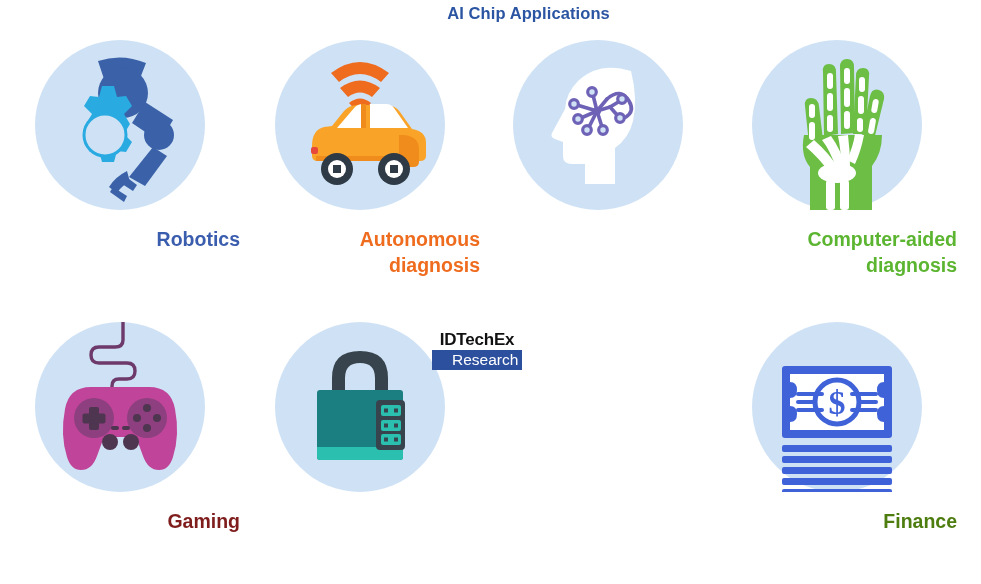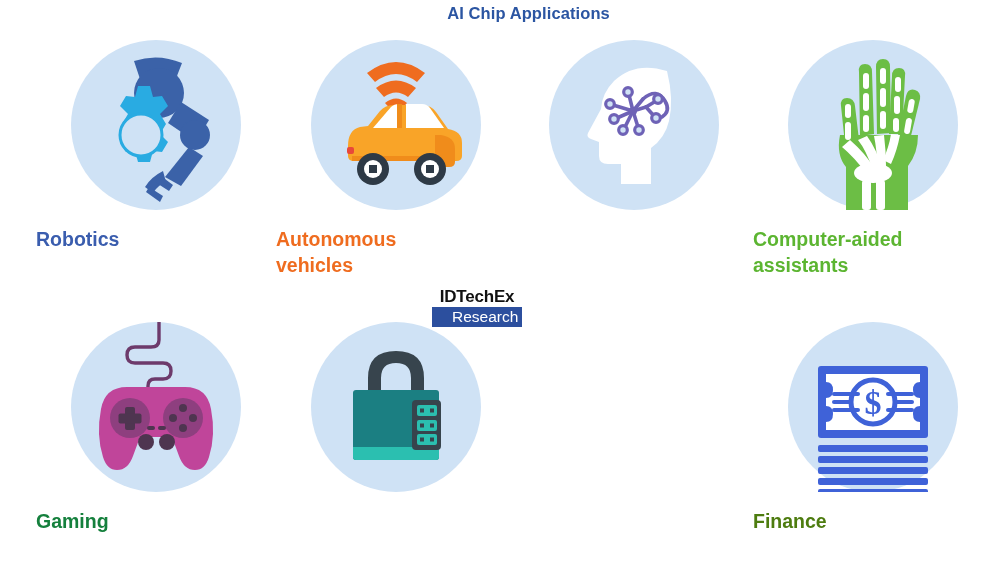--- a/index.html
+++ b/index.html
@@ -30,22 +30,21 @@
     text-align: center;
     font-size: 16.5px;
     font-weight: bold;
     color: #2b55a2;
     letter-spacing: 0.1px;
   }
 
   .cell {
     position: absolute;
     width: 240px;
-    text-align: left;
-    padding-left: 36px;
+    text-align: right;
   }
 
   .disc {
     position: relative;
     width: 170px;
     height: 170px;
     margin: 0 auto;
     border-radius: 50%;
     background: #cfe2f5;
   }
@@ -82,20 +81,21 @@
     width: 90px;
     text-align: center;
     z-index: 5;
   }
   .logo-top {
     font-size: 17px;
     font-weight: bold;
     color: #111111;
     letter-spacing: -0.2px;
     line-height: 1.05;
+    margin-top: 43px;
   }
   .logo-bottom {
     margin-top: 1px;
     background: #2c4f9e;
     color: #ffffff;
     font-size: 15.5px;
     font-weight: normal;
     line-height: 1.28;
     padding: 0 20px;
   }
@@ -150,21 +150,21 @@
           <circle cx="62" cy="129" r="16" fill="#2e3a46"></circle>
           <circle cx="62" cy="129" r="9" fill="#ffffff"></circle>
           <rect x="58" y="125" width="8" height="8" fill="#2e3a46"></rect>
           <circle cx="119" cy="129" r="16" fill="#2e3a46"></circle>
           <circle cx="119" cy="129" r="9" fill="#ffffff"></circle>
           <rect x="115" y="125" width="8" height="8" fill="#2e3a46"></rect>
         </g>
       </svg>
     </div>
     <div class="label" style="color:#ef6c1f">Autonomous
-vehicles</div>
+diagnosis</div>
   </div>
 
   <div class="cell r1 c3">
     <div class="disc" style="background: rgb(207, 226, 245);">
       <svg viewBox="0 0 170 170">
         <path d="M118 31 q-32 -10 -53 10 q-12 12 -13 28 l-13 24 q-2 4 3 6 l8 3 0 14 q0 8 9 8 l13 0 0 20 30 0 0 -36 q14 -10 18 -27 q5 -22 -2 -50 z" fill="#ffffff"></path>
         <g stroke="#6e62b6" stroke-width="3.6" fill="none" stroke-linecap="round">
           <path d="M84 71 l-20 -6"></path>
           <path d="M84 71 l-16 7"></path>
           <path d="M84 71 l-8 16"></path>
@@ -219,21 +219,21 @@
           <path d="M79 96 q10 14 14 30 l-9 2 q-6 -18 -14 -28 z"></path>
           <path d="M96 95 q2 16 2 31 l-9 0 q0 -16 -3 -30 z"></path>
           <path d="M112 95 q-3 16 -9 29 l-8 -4 q6 -13 8 -26 z"></path>
           <ellipse cx="85" cy="133" rx="19" ry="10"></ellipse>
           <rect x="74" y="140" width="9" height="30" rx="3"></rect>
           <rect x="88" y="140" width="9" height="30" rx="3"></rect>
         </g>
       </svg>
     </div>
     <div class="label" style="color:#5cb531">Computer-aided
-assistants</div>
+diagnosis</div>
   </div>
 
   <div class="cell r2 c1">
     <div class="disc" style="background: rgb(207, 226, 245);">
       <svg viewBox="0 0 170 170">
         <path d="M88 -8 L88 18 q0 7 -8 7 l-16 0 q-8 0 -8 8 q0 8 8 8 l28 0 q8 0 8 8 q0 8 -8 8 l-8 0 q-7 0 -7 7 l0 22" fill="none" stroke="#6d3a6b" stroke-width="3.4" stroke-linecap="round"></path>
         <path d="M56 65 l58 0 q22 0 26 22 q5 26 -2 48 q-4 13 -14 13 q-11 0 -16 -14 l-7 -19 -32 0 -7 19 q-5 14 -16 14 q-10 0 -14 -13 q-7 -22 -2 -48 q4 -22 26 -22 z" fill="#c0459a"></path>
         <circle cx="59" cy="96" r="20" fill="#8e3f7f"></circle>
         <circle cx="112" cy="96" r="20" fill="#8e3f7f"></circle>
         <g fill="#4e3550">
@@ -243,21 +243,21 @@
           <circle cx="122" cy="96" r="4"></circle>
           <circle cx="112" cy="106" r="4"></circle>
           <circle cx="102" cy="96" r="4"></circle>
           <rect x="76" y="104" width="8" height="4" rx="2"></rect>
           <rect x="87" y="104" width="8" height="4" rx="2"></rect>
           <circle cx="75" cy="120" r="8"></circle>
           <circle cx="96" cy="120" r="8"></circle>
         </g>
       </svg>
     </div>
-    <div class="label" style="color:#15803d">Gaming</div>
+    <div class="label" style="color:#7f1d1d">Gaming</div>
   </div>
 
   <div class="cell r2 c2">
     <div class="disc" style="background: rgb(207, 226, 245);">
       <svg viewBox="0 0 170 170">
         <path d="M57 72 l0 -16 q0 -27 28 -27 q28 0 28 27 l0 16 -13 0 0 -16 q0 -15 -15 -15 q-15 0 -15 15 l0 16 z" fill="#37444d"></path>
         <rect x="42" y="68" width="86" height="70" rx="3" fill="#1b7f82"></rect>
         <path d="M42 125 l86 0 0 10 q0 3 -3 3 l-80 0 q-3 0 -3 -3 z" fill="#2bbfb0"></path>
         <rect x="101" y="78" width="29" height="50" rx="4" fill="#37444d"></rect>
         <g fill="#2bbfb0">

